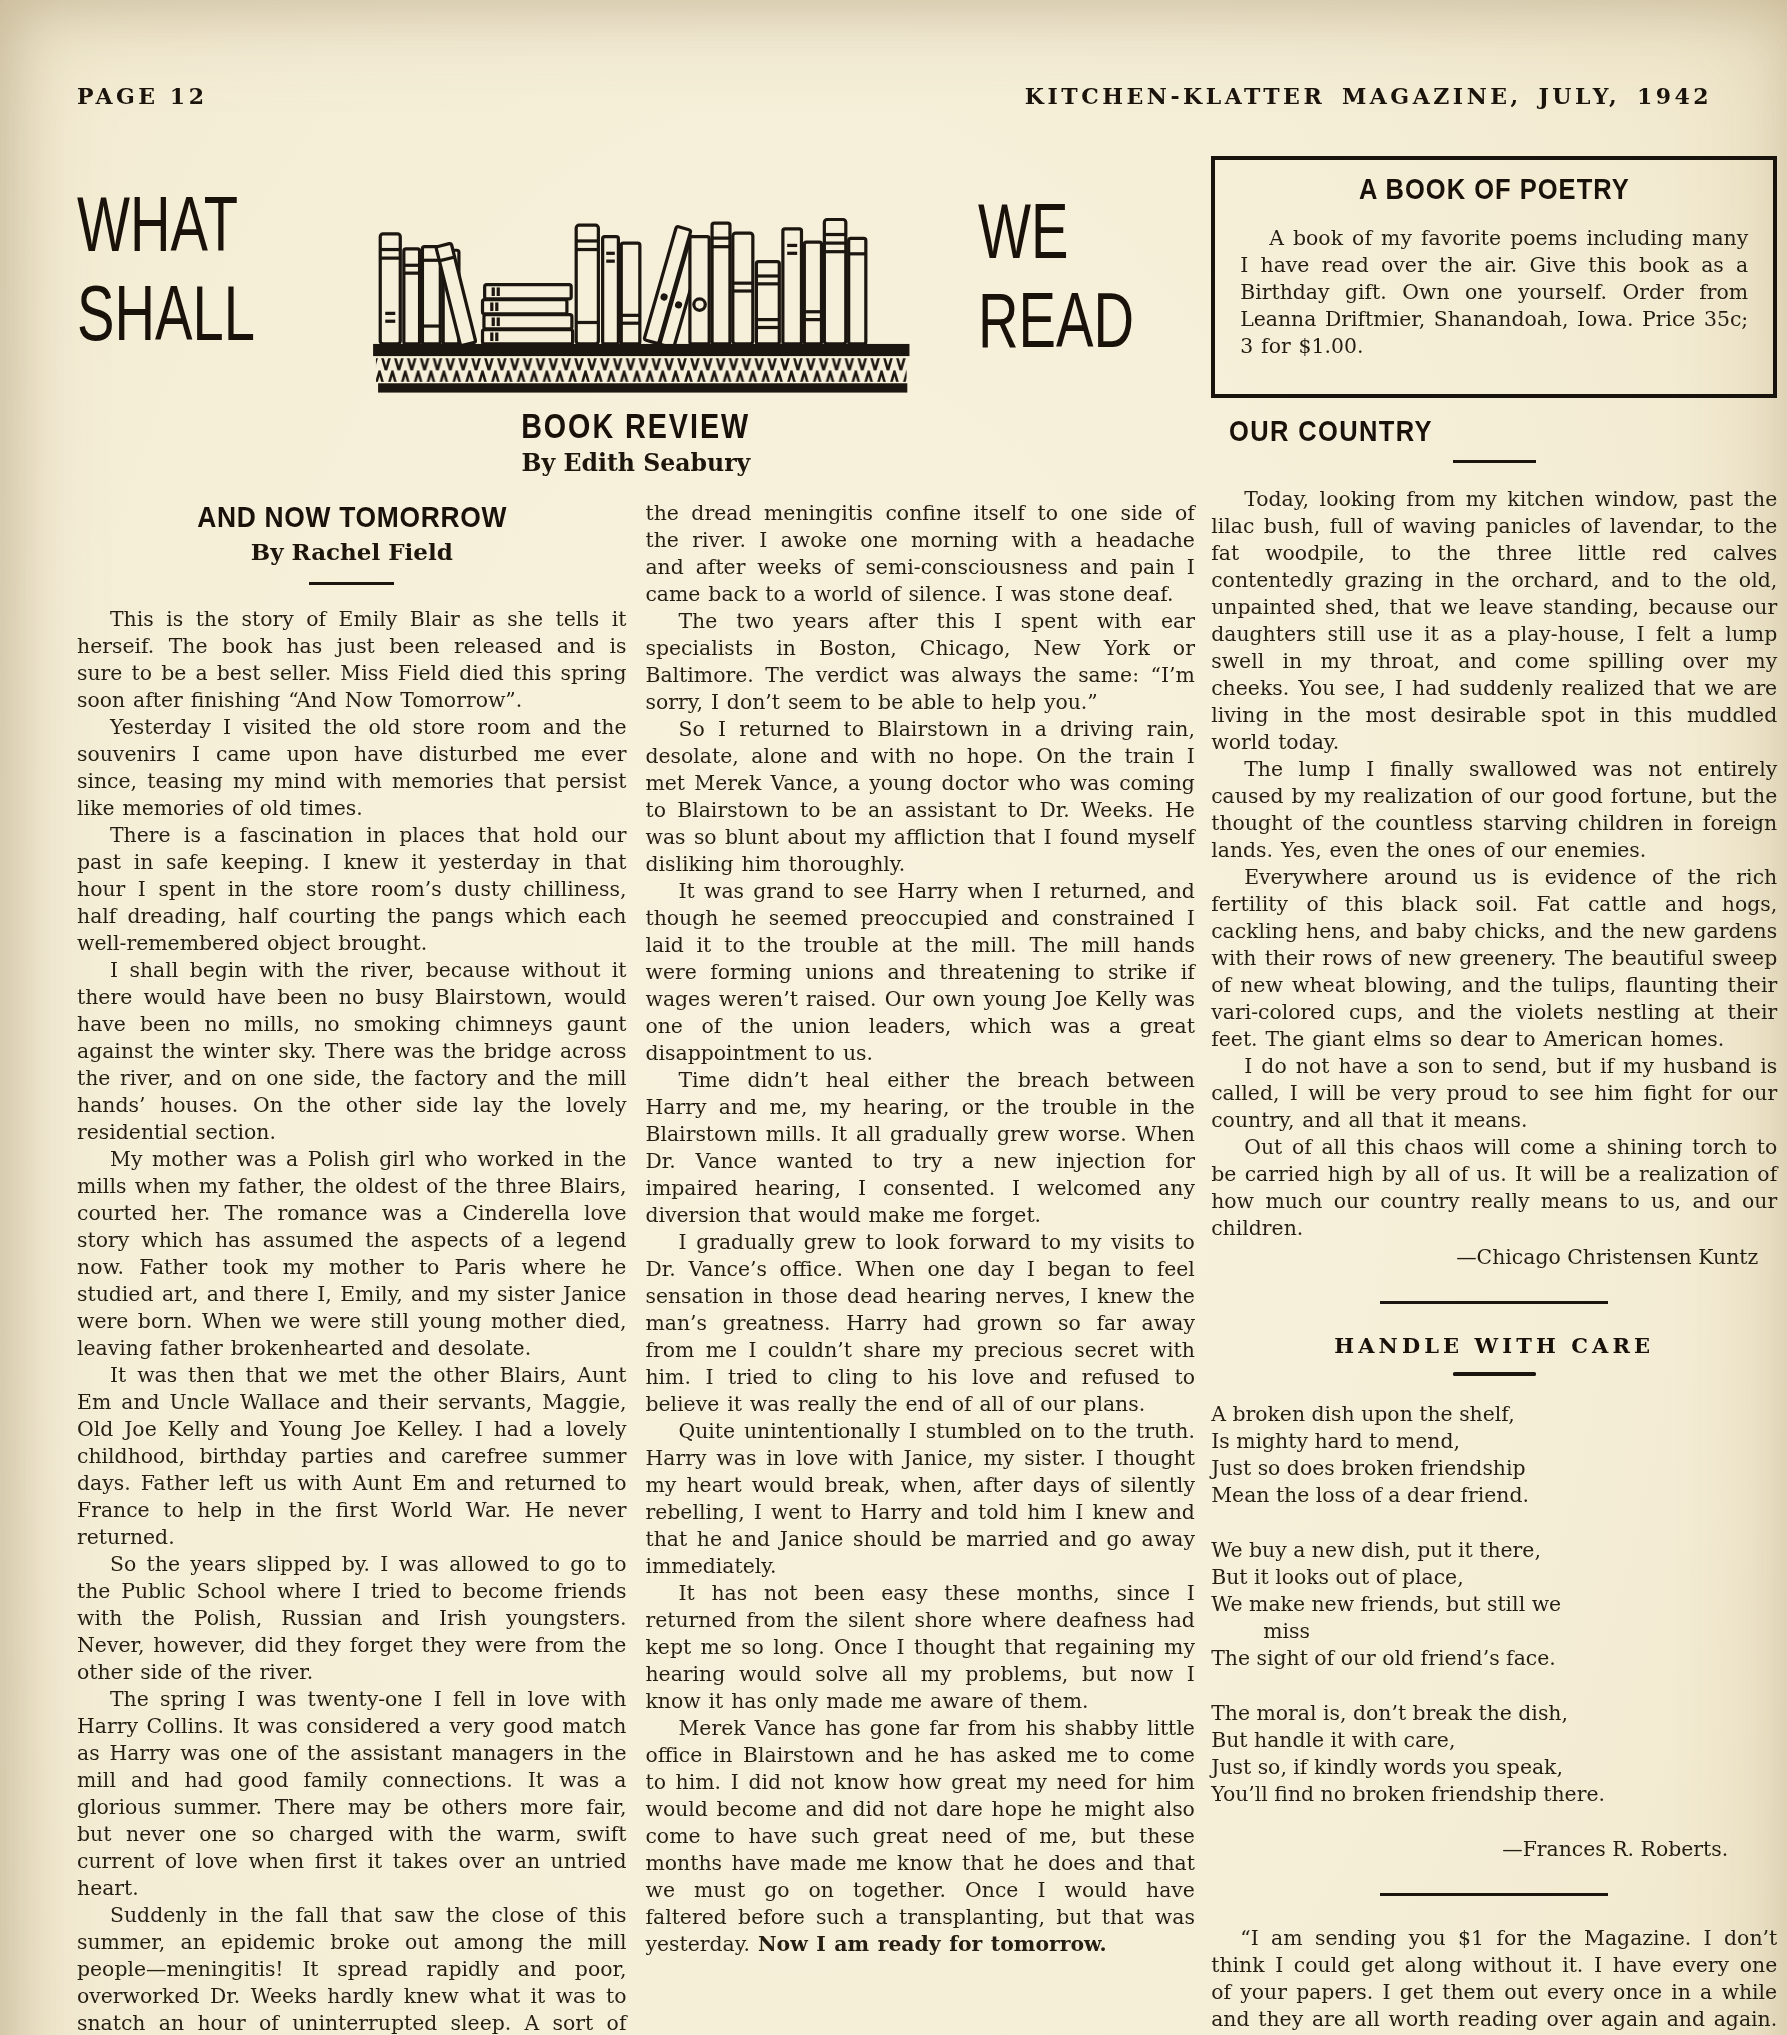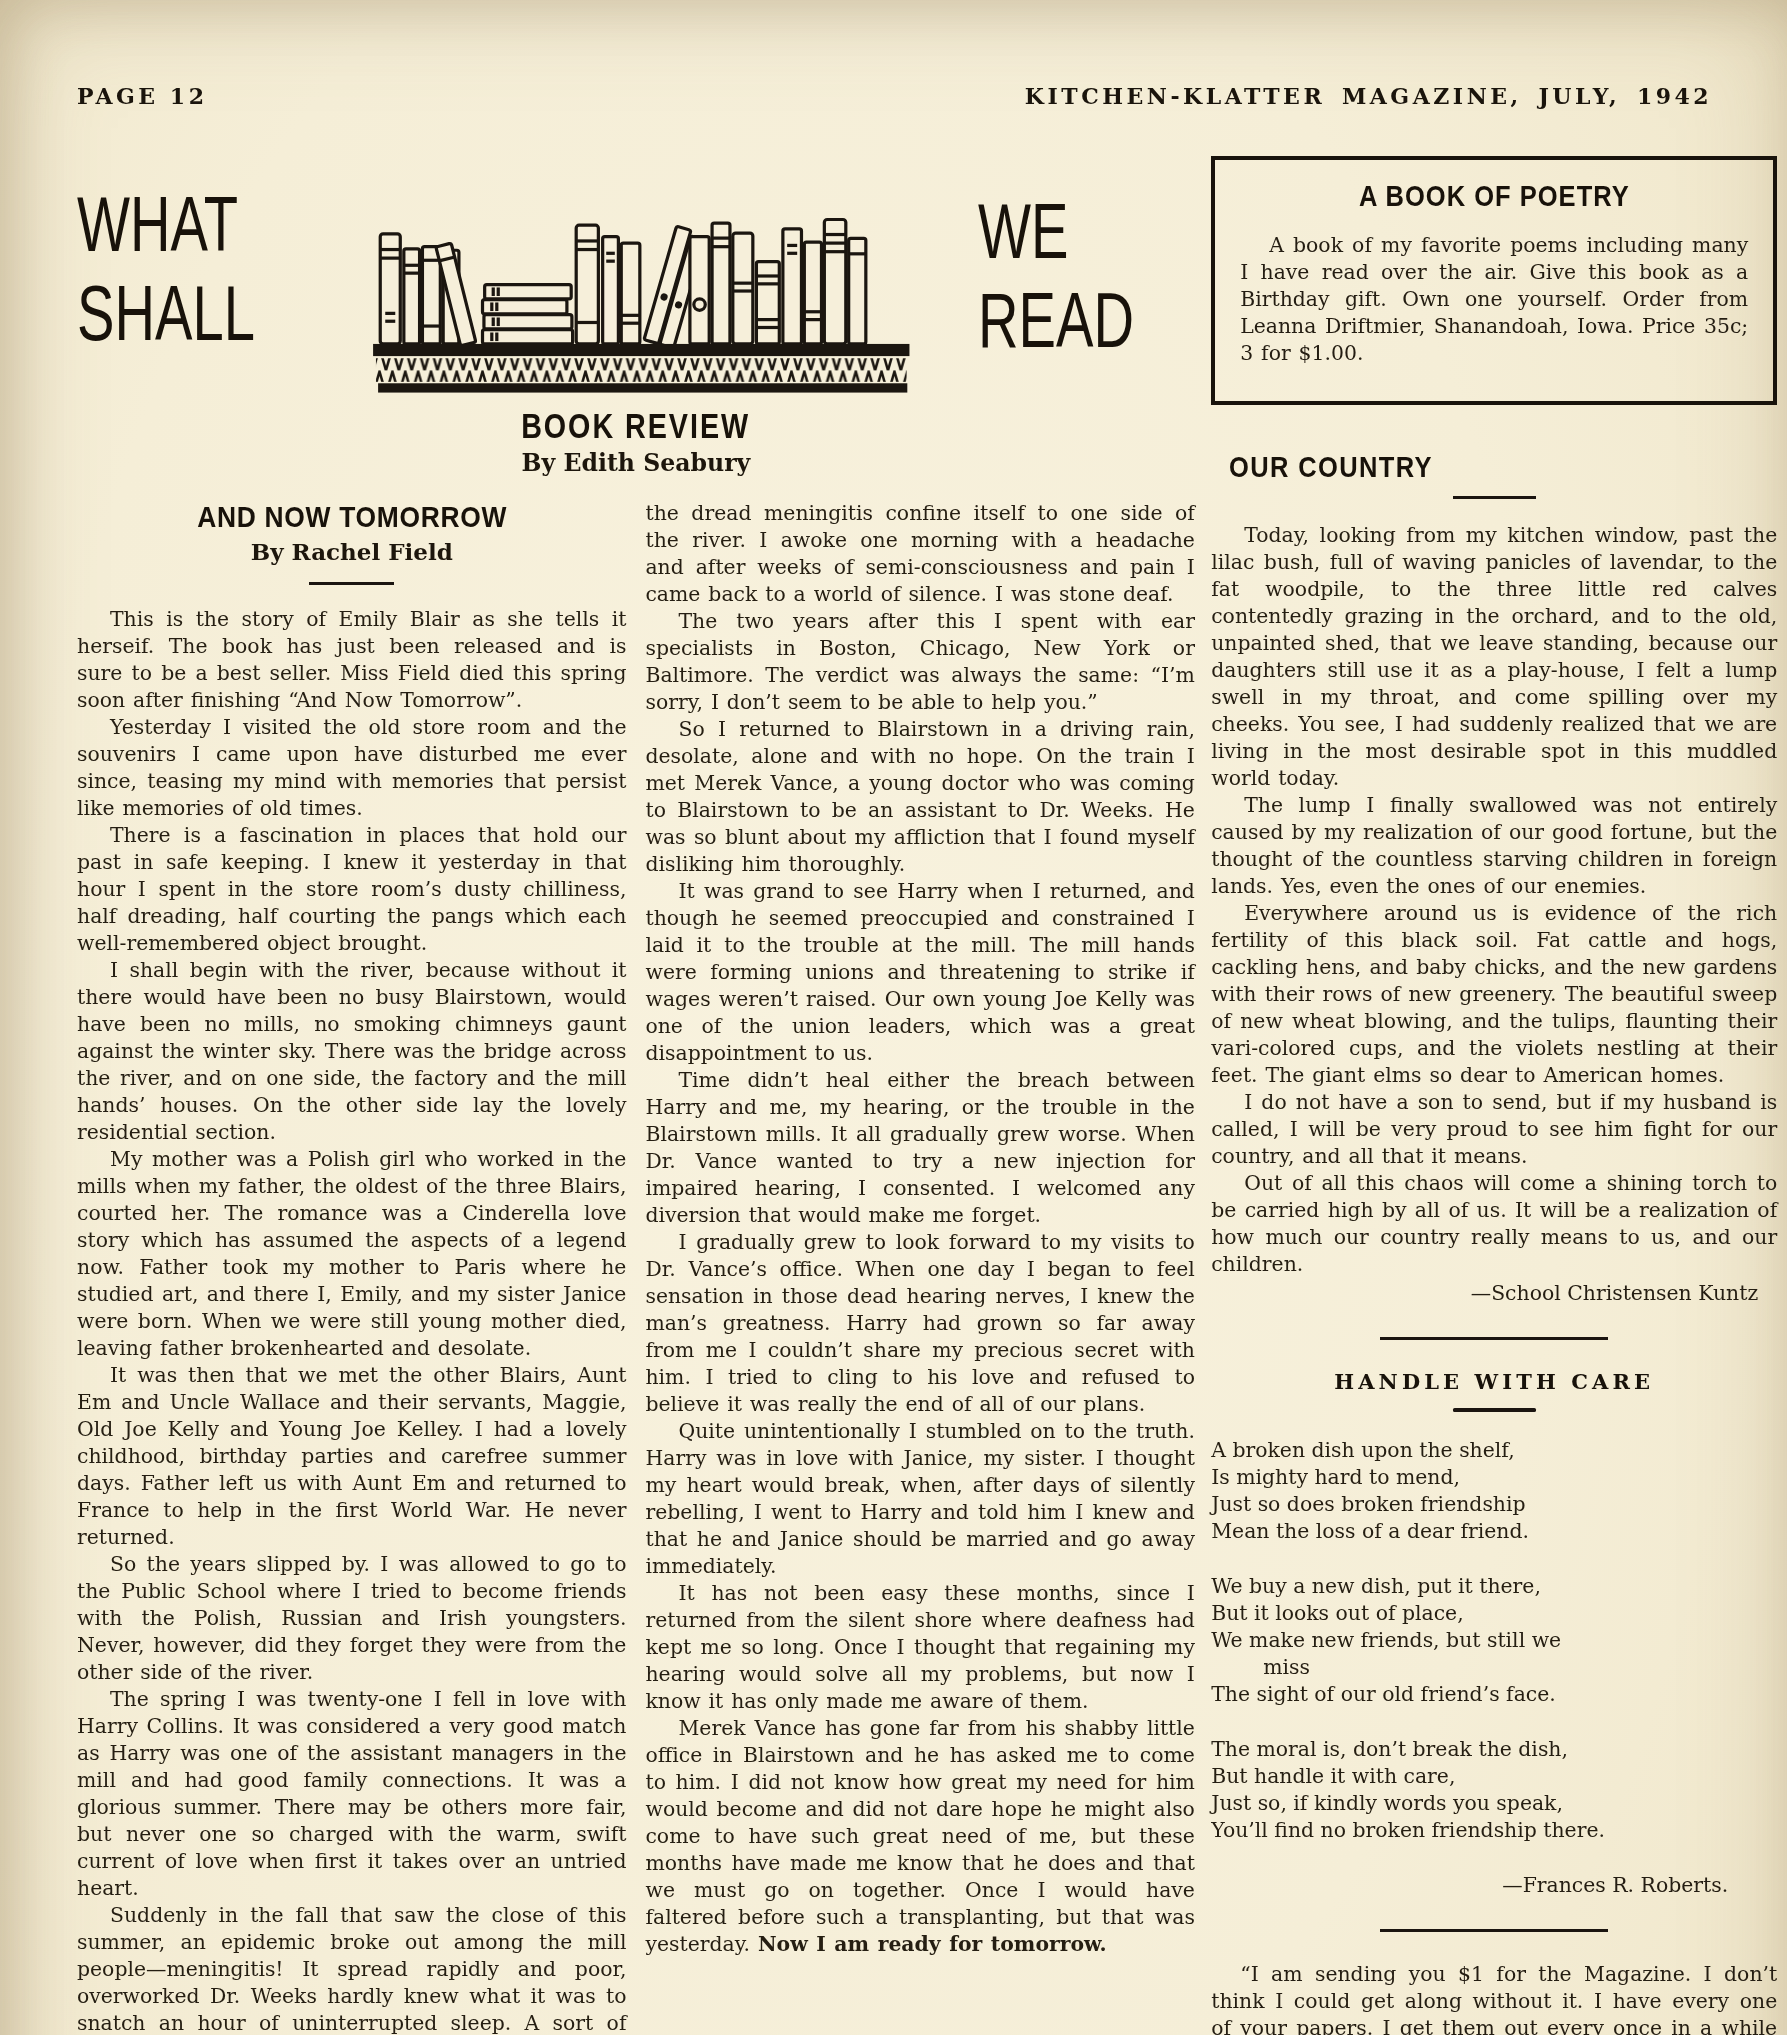--- a/index.html
+++ b/index.html
@@ -41,21 +41,21 @@
   .review-title{display:inline-block;font-family:"Liberation Sans", sans-serif;font-weight:700;
     font-size:30px;letter-spacing:0.8px;color:#18120a;transform:scaleX(.88);transform-origin:50% 50%;}
   .review-byline{font-size:23px;font-weight:700;margin-top:4.1px;color:#1d160c;}
   .rule-short{width:85px;height:2.4px;background:#1b1510;margin:17px auto 21px auto;}
   .par-list{margin:0;}
   .par{margin:0;font-size:20.4px;line-height:27px;text-align:justify;text-indent:33px;
     word-spacing:.07em;color:#251e12;}
   .col2 .par-list .par:first-child{text-indent:0;}
   .bold{font-weight:700;}
   
-  .poetry-box{border:4.9px solid #18130c;padding:19px 25px 34px 25px;margin-bottom:45px;}
+  .poetry-box{border:4.9px solid #18130c;padding:12px 25px 34px 25px;margin-bottom:16px;}
   .box-title-wrap{text-align:center;margin-bottom:19px;}
   .box-title{display:inline-block;font-family:"Liberation Sans", sans-serif;font-weight:700;
     font-size:30px;letter-spacing:1.2px;color:#18120a;transform:scaleX(.85);transform-origin:50% 50%;}
   .box-body{font-size:20.4px;line-height:27px;text-align:justify;text-indent:29px;word-spacing:.07em;margin:0;}
   .country-head{text-align:left;margin-top:4.1px;}
   .country-title{display:inline-block;font-family:"Liberation Sans", sans-serif;font-weight:700;
     font-size:30px;letter-spacing:1.6px;color:#18120a;transform:scaleX(.85);transform-origin:50% 50%;}
   .country-rule{width:83px;height:2.4px;background:#1b1510;margin:12.2px auto 23px auto;}
   .attribution{font-size:20.4px;line-height:27px;text-align:right;padding-right:19px;margin-top:2.4px;}
   .rule-med{width:228px;height:3.3px;background:#1b1510;margin:30px auto 28.5px auto;}
@@ -233,21 +233,21 @@
         <span class="country-title">OUR COUNTRY</span>
         <div class="country-rule"></div>
       </div>
       <div class="par-list">
           <p class="par">Today, looking from my kitchen window, past the lilac bush, full of waving panicles of lavendar, to the fat woodpile, to the three little red calves contentedly grazing in the orchard, and to the old, unpainted shed, that we leave standing, because our daughters still use it as a play-house, I felt a lump swell in my throat, and come spilling over my cheeks. You see, I had suddenly realized that we are living in the most desirable spot in this muddled world today.</p>
           <p class="par">The lump I finally swallowed was not entirely caused by my realization of our good fortune, but the thought of the countless starving children in foreign lands. Yes, even the ones of our enemies.</p>
           <p class="par">Everywhere around us is evidence of the rich fertility of this black soil. Fat cattle and hogs, cackling hens, and baby chicks, and the new gardens with their rows of new greenery. The beautiful sweep of new wheat blowing, and the tulips, flaunting their vari-colored cups, and the violets nestling at their feet. The giant elms so dear to American homes.</p>
           <p class="par">I do not have a son to send, but if my husband is called, I will be very proud to see him fight for our country, and all that it means.</p>
           <p class="par">Out of all this chaos will come a shining torch to be carried high by all of us. It will be a realization of how much our country really means to us, and our children.</p>
         </div>
-      <div class="attribution">—School Christensen Kuntz</div>
+      <div class="attribution">—Chicago Christensen Kuntz</div>
 
       <div class="rule-med"></div>
 
       <div class="hwc-title-wrap">
         <span class="hwc-title">HANDLE WITH CARE</span>
         <div class="hwc-rule"></div>
       </div>
       <div class="stanza stanza-1">
           <div class="poem-line">A broken dish upon the shelf,</div>
           <div class="poem-line">Is mighty hard to mend,</div>

